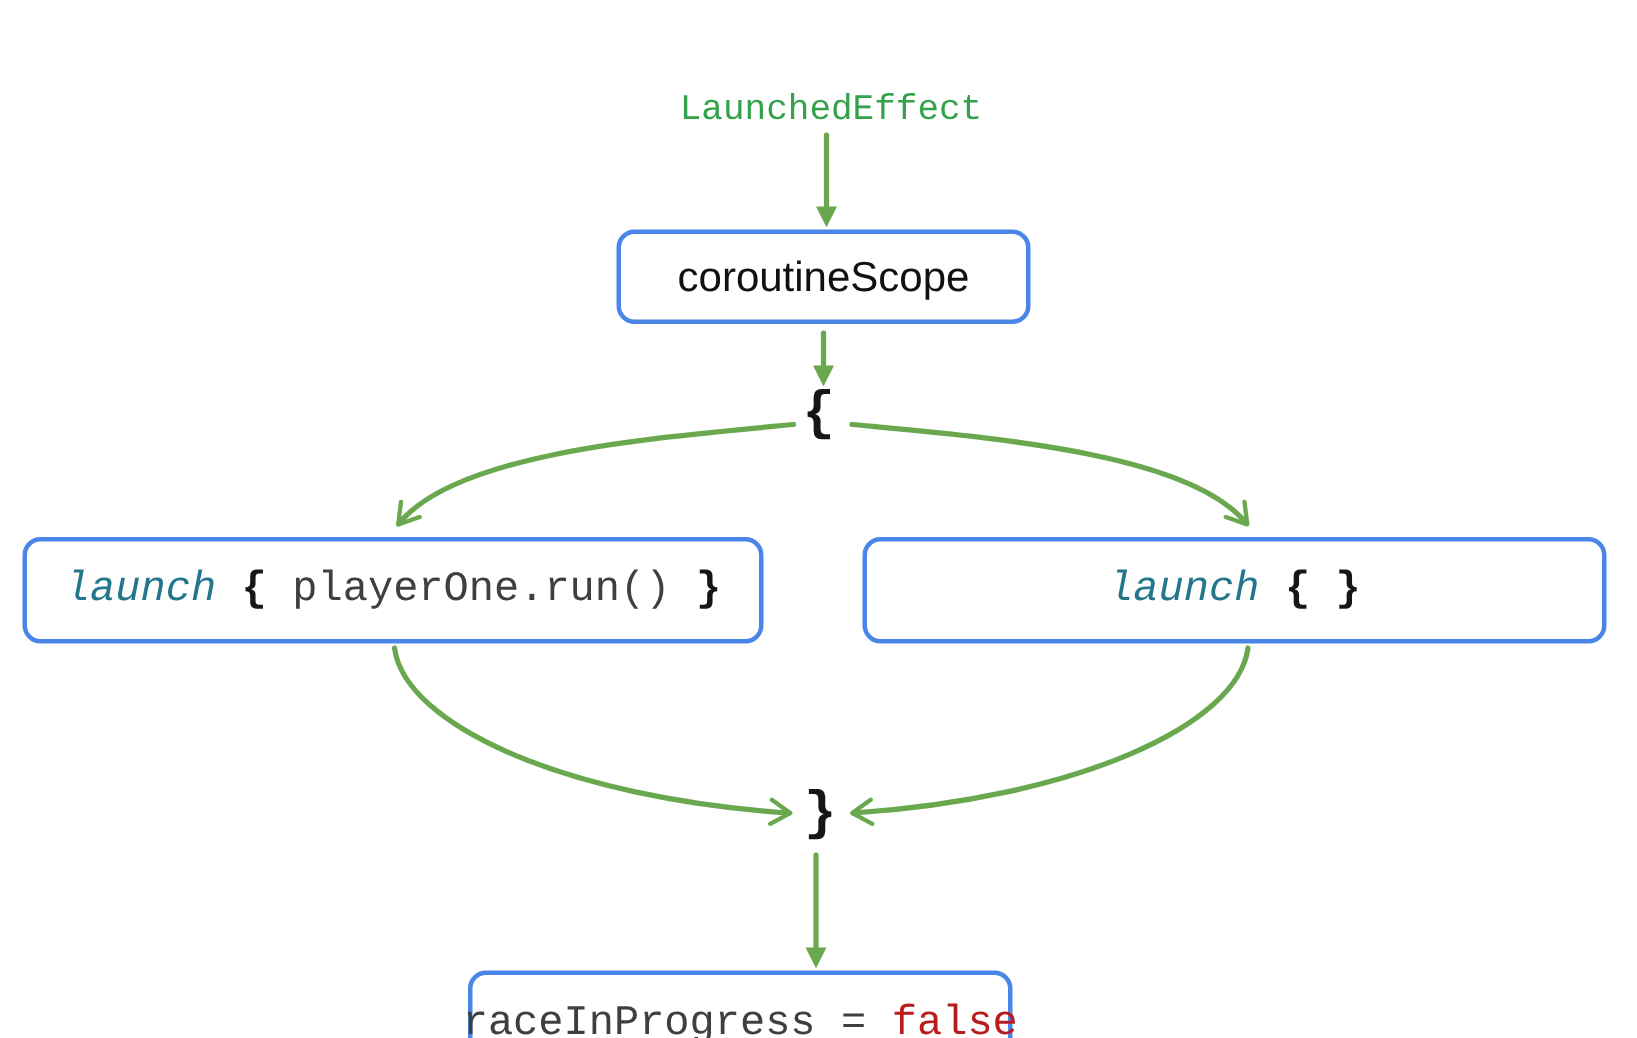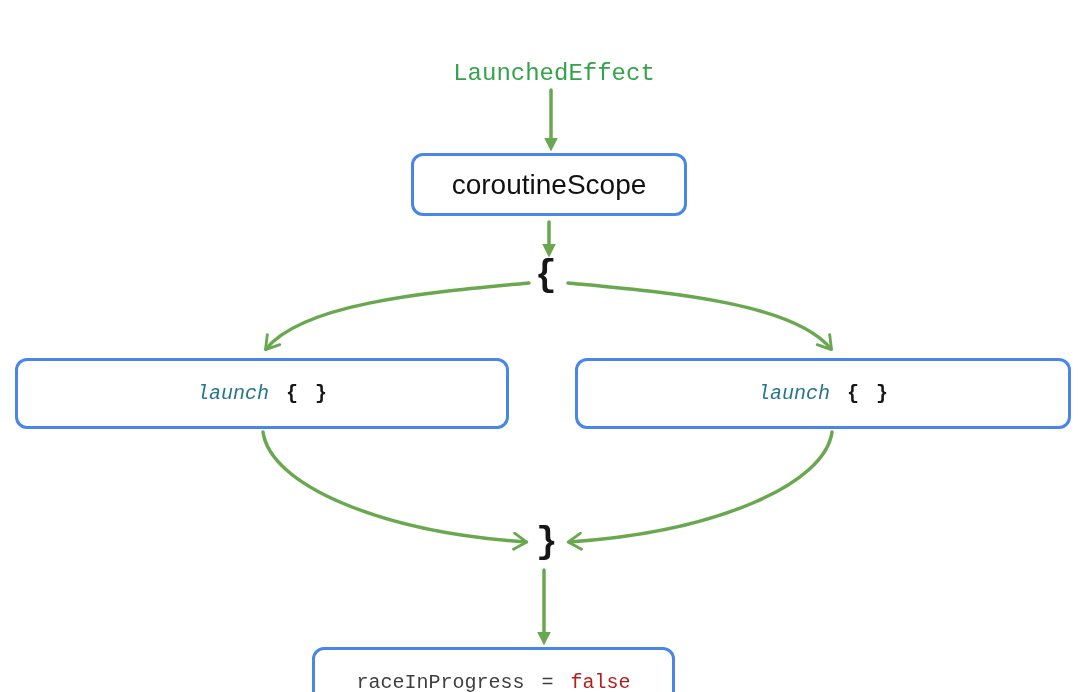--- a/index.html
+++ b/index.html
@@ -51,21 +51,21 @@
     left: 411px;
     top: 113px;
     width: 276px;
     height: 63px;
     font-family: "Liberation Sans", sans-serif;
     font-size: 28px;
     color: #111111;
   }
   .node-code {
     font-family: "Liberation Mono", monospace;
-    font-size: 20px;
+    font-size: 28px;
     color: #3f3f3f;
     gap: 17px;
   }
   .node-left  { left: 15px;  top: 318px; width: 494px; height: 71px; }
   .node-right { left: 575px; top: 318px; width: 496px; height: 71px; }
   .node-bottom{ left: 312px; top: 607px; width: 363px; height: 71px; }
   .kw {
     font-style: italic;
     color: #23768b;
   }
@@ -120,20 +120,21 @@
 
   <div class="node node-scope">
     <span>coroutineScope</span>
   </div>
 
   <div class="brace brace-open">{</div>
 
   <div class="node node-code node-left">
     <span class="kw">launch</span>
     <span class="brace-inline">{</span>
+    <span class="code">playerOne.run()</span>
     <span class="brace-inline">}</span>
   </div>
 
   <div class="node node-code node-right">
     <span class="kw">launch</span>
     <span class="brace-inline">{</span>
     <span class="brace-inline">}</span>
   </div>
 
   <div class="brace brace-close">}</div>

